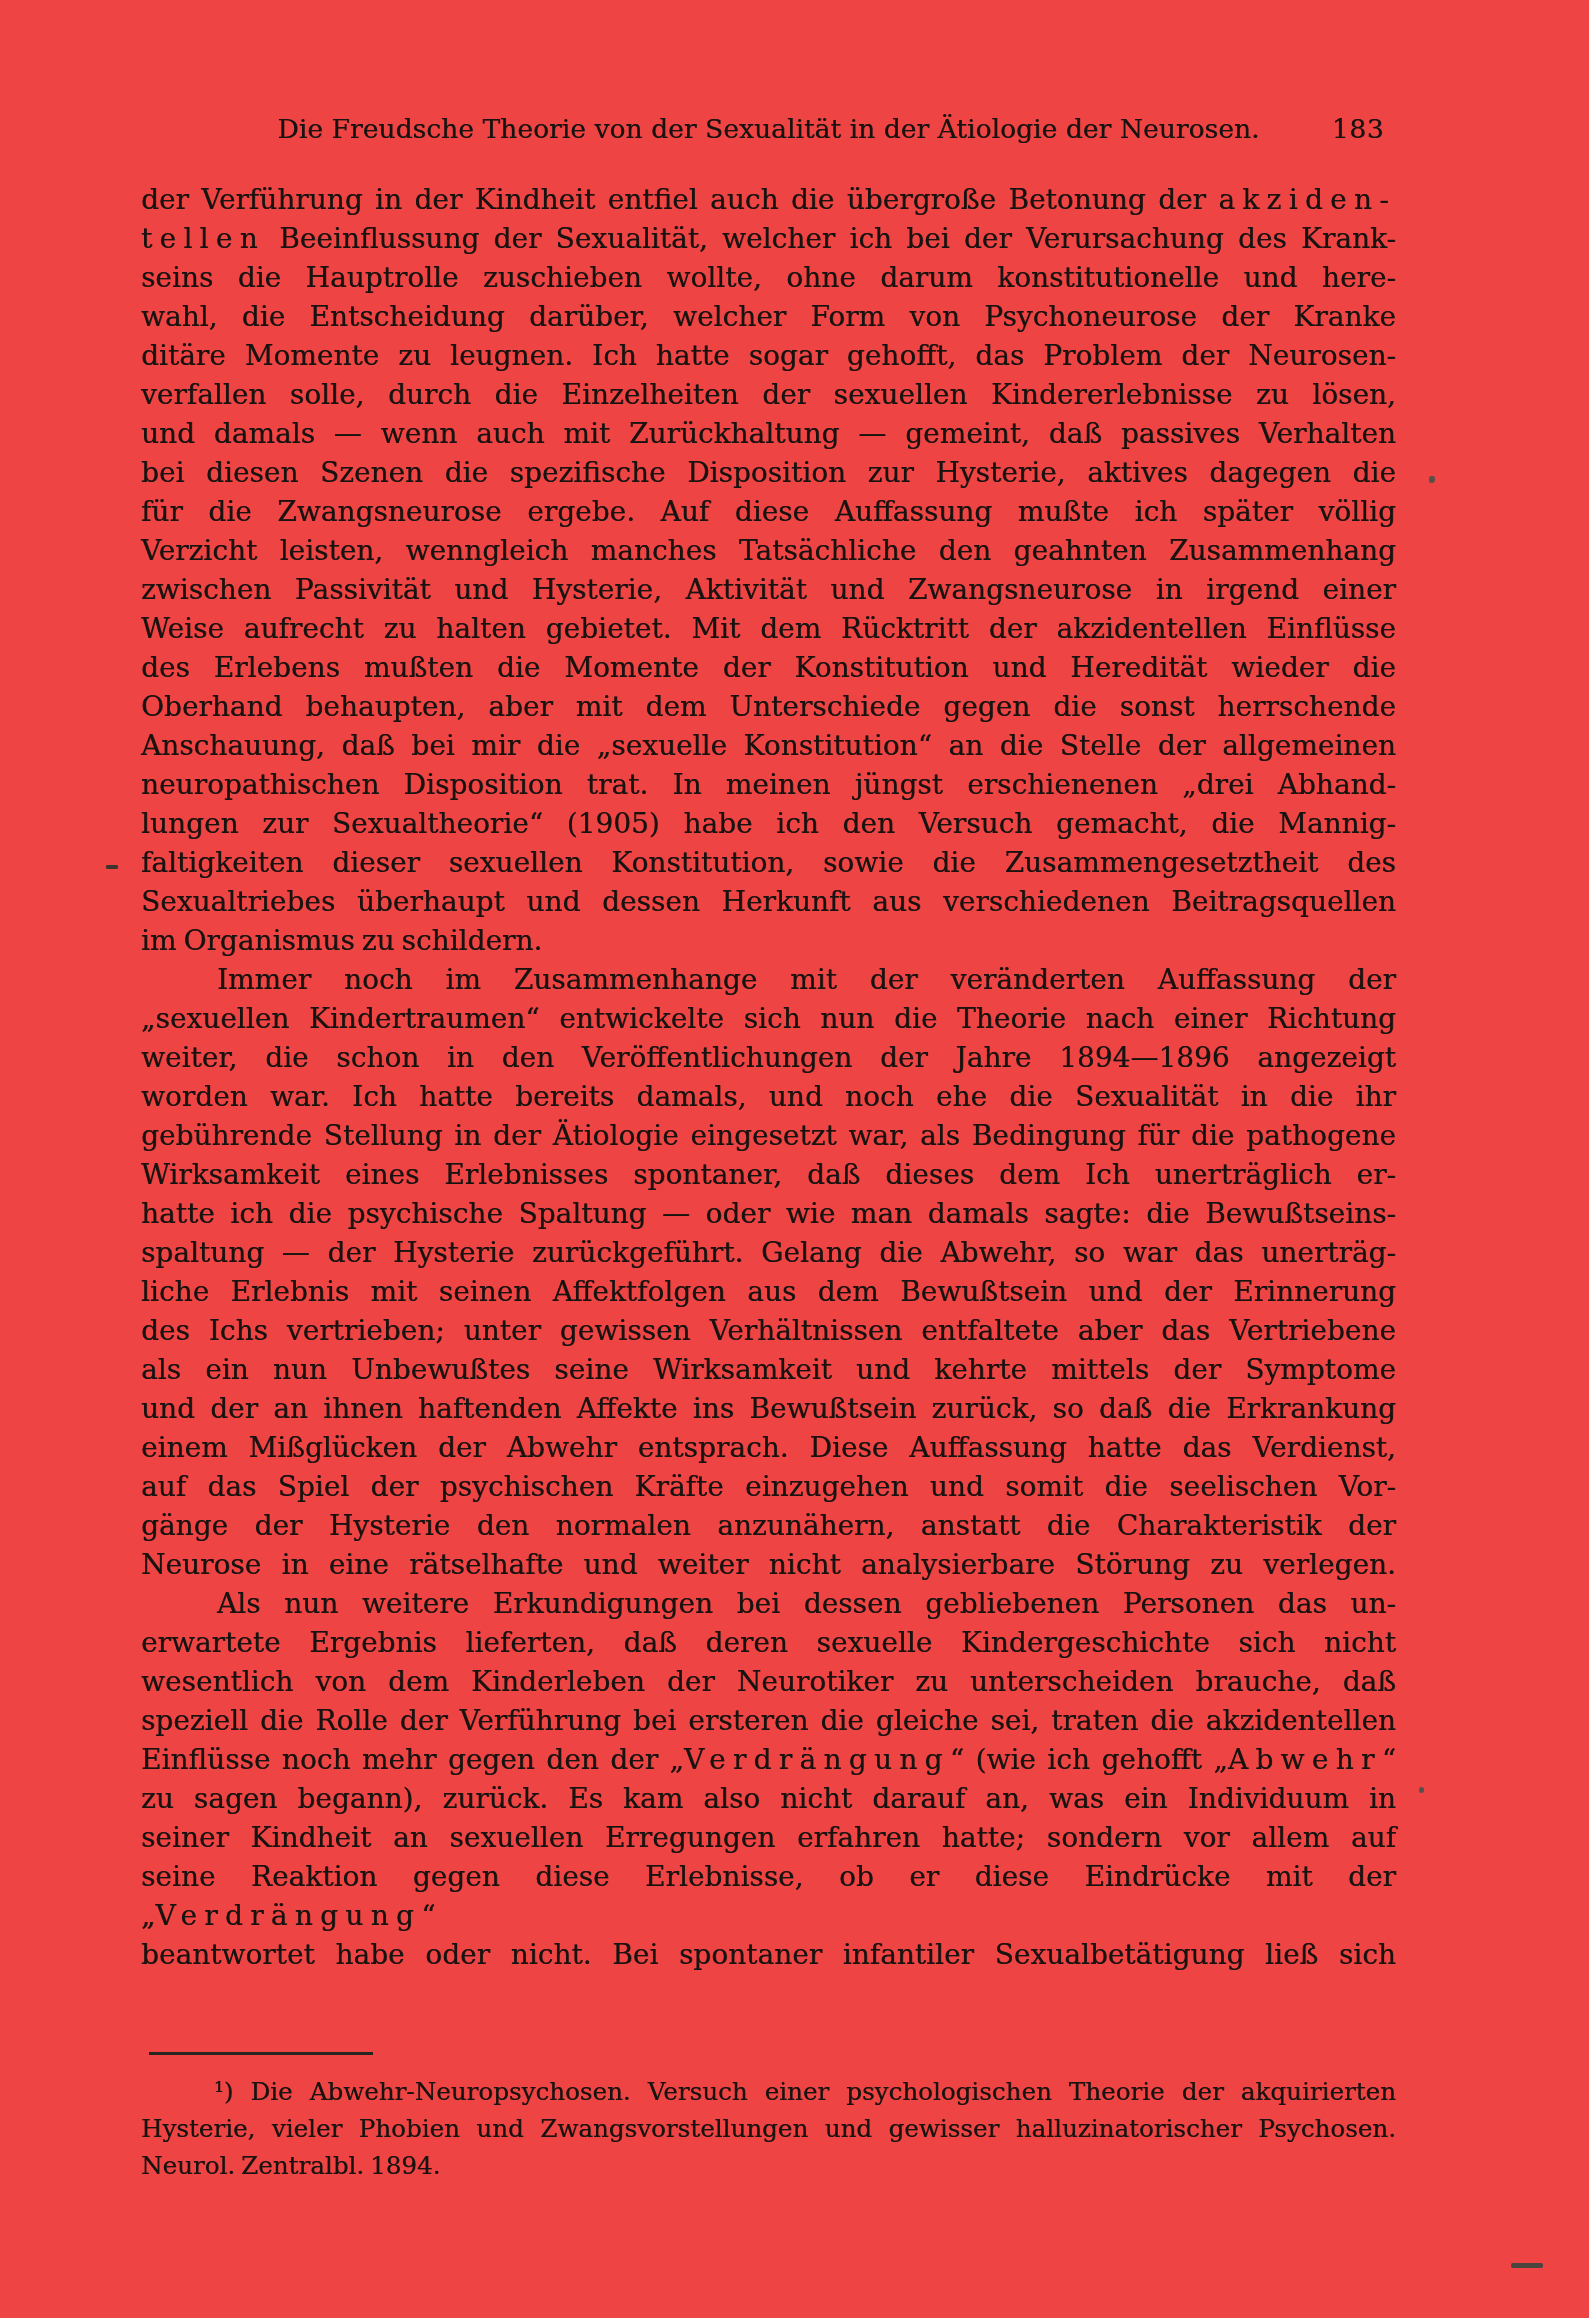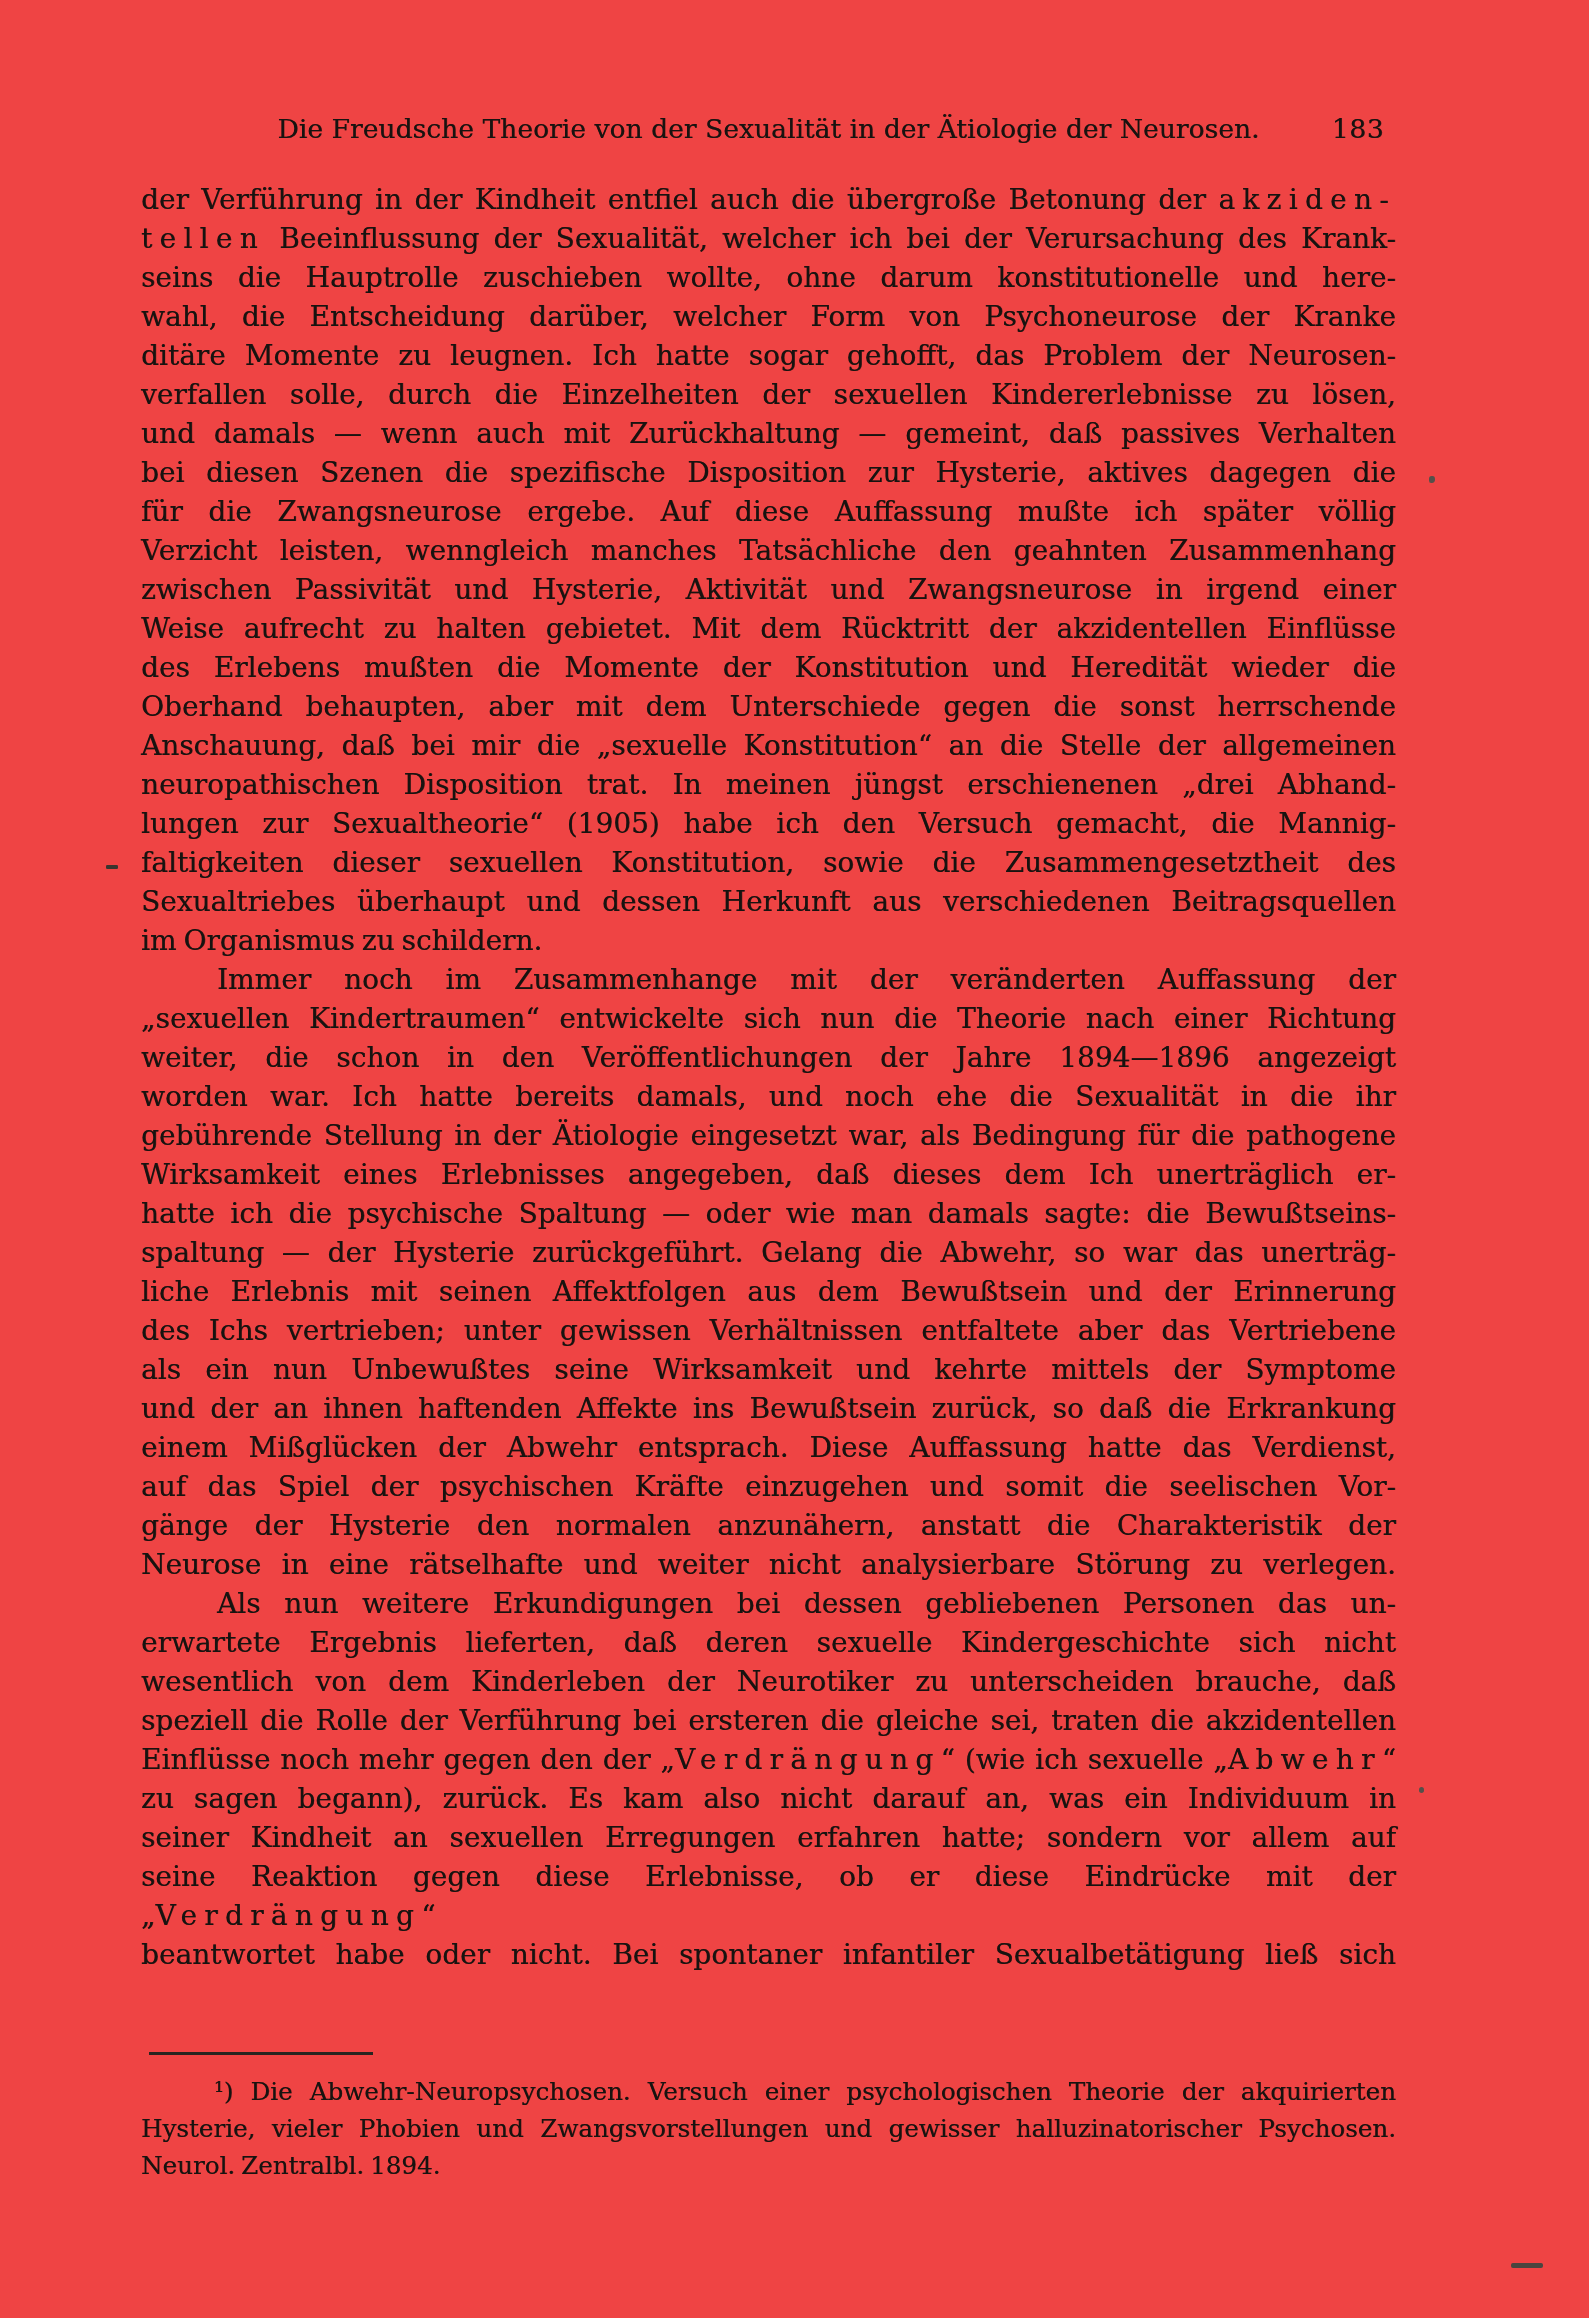--- a/index.html
+++ b/index.html
@@ -86,36 +86,36 @@
       <div class="line"><span>neuropathischen Disposition trat. In meinen jüngst erschienenen „drei Abhand-</span></div>
       <div class="line"><span>lungen zur Sexualtheorie“ (1905) habe ich den Versuch gemacht, die Mannig-</span></div>
       <div class="line"><span>faltigkeiten dieser sexuellen Konstitution, sowie die Zusammengesetztheit des</span></div>
       <div class="line"><span>Sexualtriebes überhaupt und dessen Herkunft aus verschiedenen Beitragsquellen</span></div>
       <div class="line left"><span>im Organismus zu schildern.</span></div>
       <div class="line indent"><span>Immer noch im Zusammenhange mit der veränderten Auffassung der</span></div>
       <div class="line"><span>„sexuellen Kindertraumen“ entwickelte sich nun die Theorie nach einer Richtung</span></div>
       <div class="line"><span>weiter, die schon in den Veröffentlichungen der Jahre 1894—1896 angezeigt</span></div>
       <div class="line"><span>worden war. Ich hatte bereits damals, und noch ehe die Sexualität in die ihr</span></div>
       <div class="line"><span>gebührende Stellung in der Ätiologie eingesetzt war, als Bedingung für die pathogene</span></div>
-      <div class="line"><span>Wirksamkeit eines Erlebnisses angegeben, daß dieses dem Ich unerträglich er-</span></div>
+      <div class="line"><span>Wirksamkeit eines Erlebnisses spontaner, daß dieses dem Ich unerträglich er-</span></div>
       <div class="line"><span>hatte ich die psychische Spaltung — oder wie man damals sagte: die Bewußtseins-</span></div>
       <div class="line"><span>spaltung — der Hysterie zurückgeführt. Gelang die Abwehr, so war das unerträg-</span></div>
       <div class="line"><span>liche Erlebnis mit seinen Affektfolgen aus dem Bewußtsein und der Erinnerung</span></div>
       <div class="line"><span>des Ichs vertrieben; unter gewissen Verhältnissen entfaltete aber das Vertriebene</span></div>
       <div class="line"><span>als ein nun Unbewußtes seine Wirksamkeit und kehrte mittels der Symptome</span></div>
       <div class="line"><span>und der an ihnen haftenden Affekte ins Bewußtsein zurück, so daß die Erkrankung</span></div>
       <div class="line"><span>einem Mißglücken der Abwehr entsprach. Diese Auffassung hatte das Verdienst,</span></div>
       <div class="line"><span>auf das Spiel der psychischen Kräfte einzugehen und somit die seelischen Vor-</span></div>
       <div class="line"><span>gänge der Hysterie den normalen anzunähern, anstatt die Charakteristik der</span></div>
       <div class="line"><span>Neurose in eine rätselhafte und weiter nicht analysierbare Störung zu verlegen.</span></div>
       <div class="line indent"><span>Als nun weitere Erkundigungen bei dessen gebliebenen Personen das un-</span></div>
       <div class="line"><span>erwartete Ergebnis lieferten, daß deren sexuelle Kindergeschichte sich nicht</span></div>
       <div class="line"><span>wesentlich von dem Kinderleben der Neurotiker zu unterscheiden brauche, daß</span></div>
       <div class="line"><span>speziell die Rolle der Verführung bei ersteren die gleiche sei, traten die akzidentellen</span></div>
-      <div class="line"><span>Einflüsse noch mehr gegen den der „</span><span class="sperr">Verdrängung</span><span>“ (wie ich sexuelle „</span><span class="sperr">Abwehr</span><span>“</span></div>
+      <div class="line"><span>Einflüsse noch mehr gegen den der „</span><span class="sperr">Verdrängung</span><span>“ (wie ich gehofft „</span><span class="sperr">Abwehr</span><span>“</span></div>
       <div class="line"><span>zu sagen begann), zurück. Es kam also nicht darauf an, was ein Individuum in</span></div>
       <div class="line"><span>seiner Kindheit an sexuellen Erregungen erfahren hatte; sondern vor allem auf</span></div>
       <div class="line"><span>seine Reaktion gegen diese Erlebnisse, ob er diese Eindrücke mit der „</span><span class="sperr">Verdrängung</span><span>“</span></div>
       <div class="line"><span>beantwortet habe oder nicht. Bei spontaner infantiler Sexualbetätigung ließ sich</span></div>
     </div>
 
   <div class="footrule"></div>
 
   <div class="footnote" id="footnote-text">
       <div class="line indent"><span>¹) Die Abwehr-Neuropsychosen. Versuch einer psychologischen Theorie der akquirierten</span></div>

